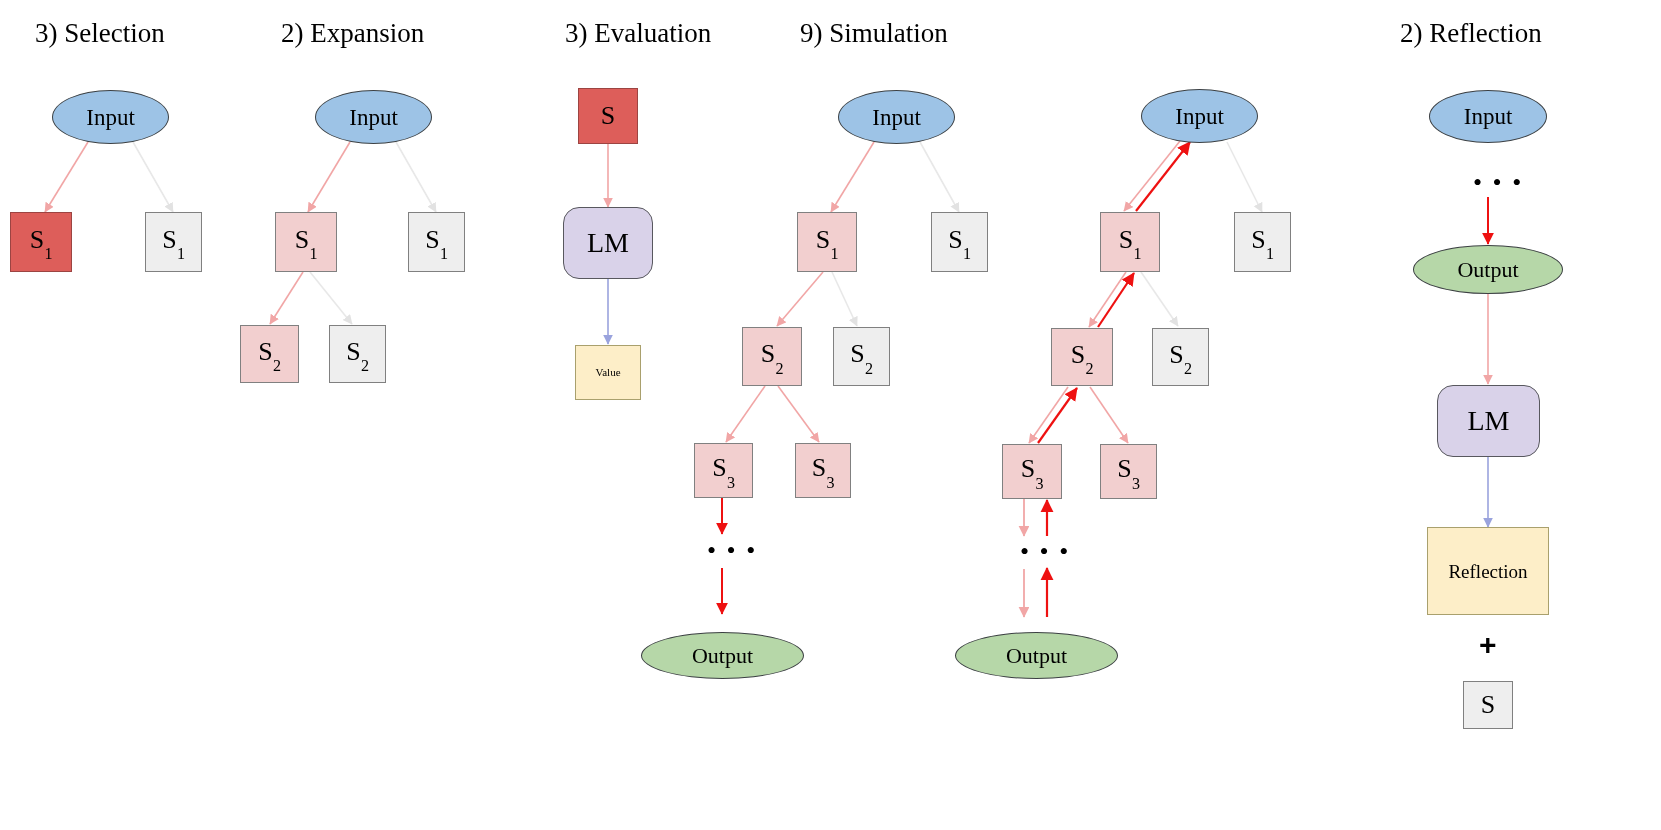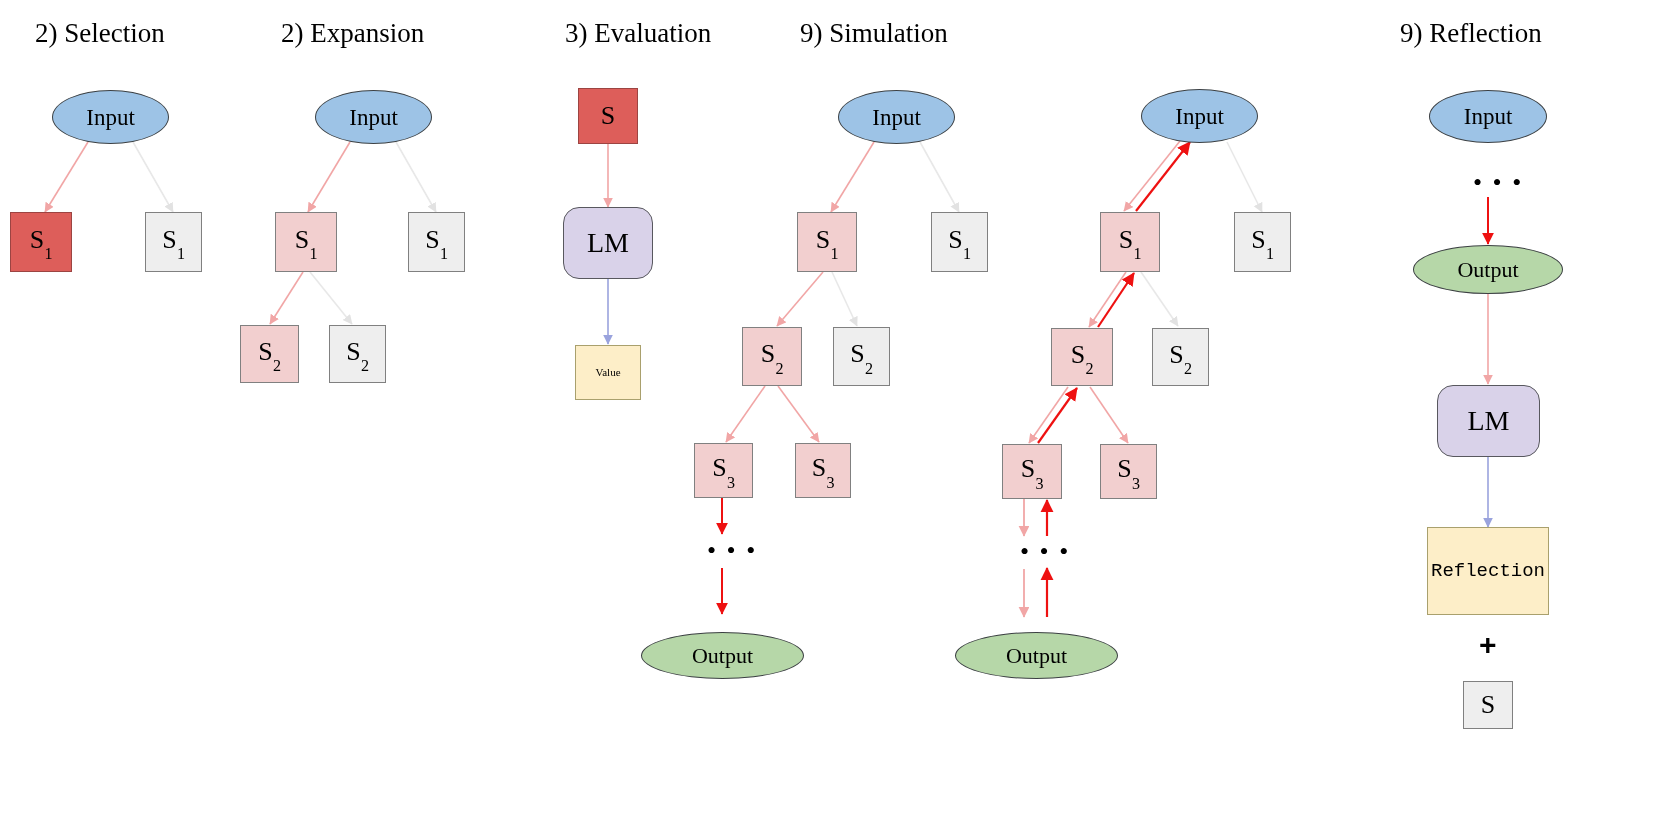--- a/index.html
+++ b/index.html
@@ -77,21 +77,21 @@
   }
   .plus {
     position: absolute;
     font-size: 30px;
     font-weight: bold;
     font-family: "Liberation Sans", sans-serif;
     color: #000;
     line-height: 1;
   }
   .small-label { font-size: 11px; }
-  .mid-label { font-size: 19px; font-family: Liberation Mono, monospace; }
+  .mid-label { font-size: 19px; }
 </style>
 </head>
 <body>
 
 <div id="stage">
 
   <svg id="edges" viewBox="0 0 1661 830">
     <defs>
       <marker id="ahPink" markerWidth="7" markerHeight="7" refX="5.6" refY="3" orient="auto">
         <path d="M0,0 L6,3 L0,6 z" fill="#f1a6a6"></path>
@@ -155,25 +155,25 @@
       <line x1="1047" y1="617" x2="1047" y2="568" stroke="#ee1111" stroke-width="2.2" marker-end="url(#ahRed)"></line>
     </g>
 
     <g>
       <line x1="1488" y1="197" x2="1488" y2="244" stroke="#ee1111" stroke-width="2" marker-end="url(#ahRed)"></line>
       <line x1="1488" y1="294" x2="1488" y2="384" stroke="#f1a6a6" stroke-width="1.6" marker-end="url(#ahPink)"></line>
       <line x1="1488" y1="457" x2="1488" y2="527" stroke="#9aa3dd" stroke-width="1.6" marker-end="url(#ahBlue)"></line>
     </g>
   </svg>
 
-  <div class="panel-title" style="left:35px; top:20px;">2) Selection</div>
+  <div class="panel-title" style="left:35px; top:20px;">3) Selection</div>
   <div class="panel-title" style="left:281px; top:20px;">2) Expansion</div>
   <div class="panel-title" style="left:565px; top:20px;">3) Evaluation</div>
   <div class="panel-title" style="left:800px; top:20px;">9) Simulation</div>
-  <div class="panel-title" style="left:1400px; top:20px;">9) Reflection</div>
+  <div class="panel-title" style="left:1400px; top:20px;">2) Reflection</div>
 
   <div class="node ellipse" style="left:52px; top:90px; width:117px; height:54px; background:#9dc3e6;">
     <span>Input</span>
   </div>
   <div class="node box" style="left:10px; top:212px; width:62px; height:60px; background:#dd5e5a; border-color:#9c4442;">
     <span><span>S</span><span class="sub">1</span></span>
   </div>
   <div class="node box" style="left:145px; top:212px; width:57px; height:60px; background:#eeeeee;">
     <span><span>S</span><span class="sub">1</span></span>
   </div>

